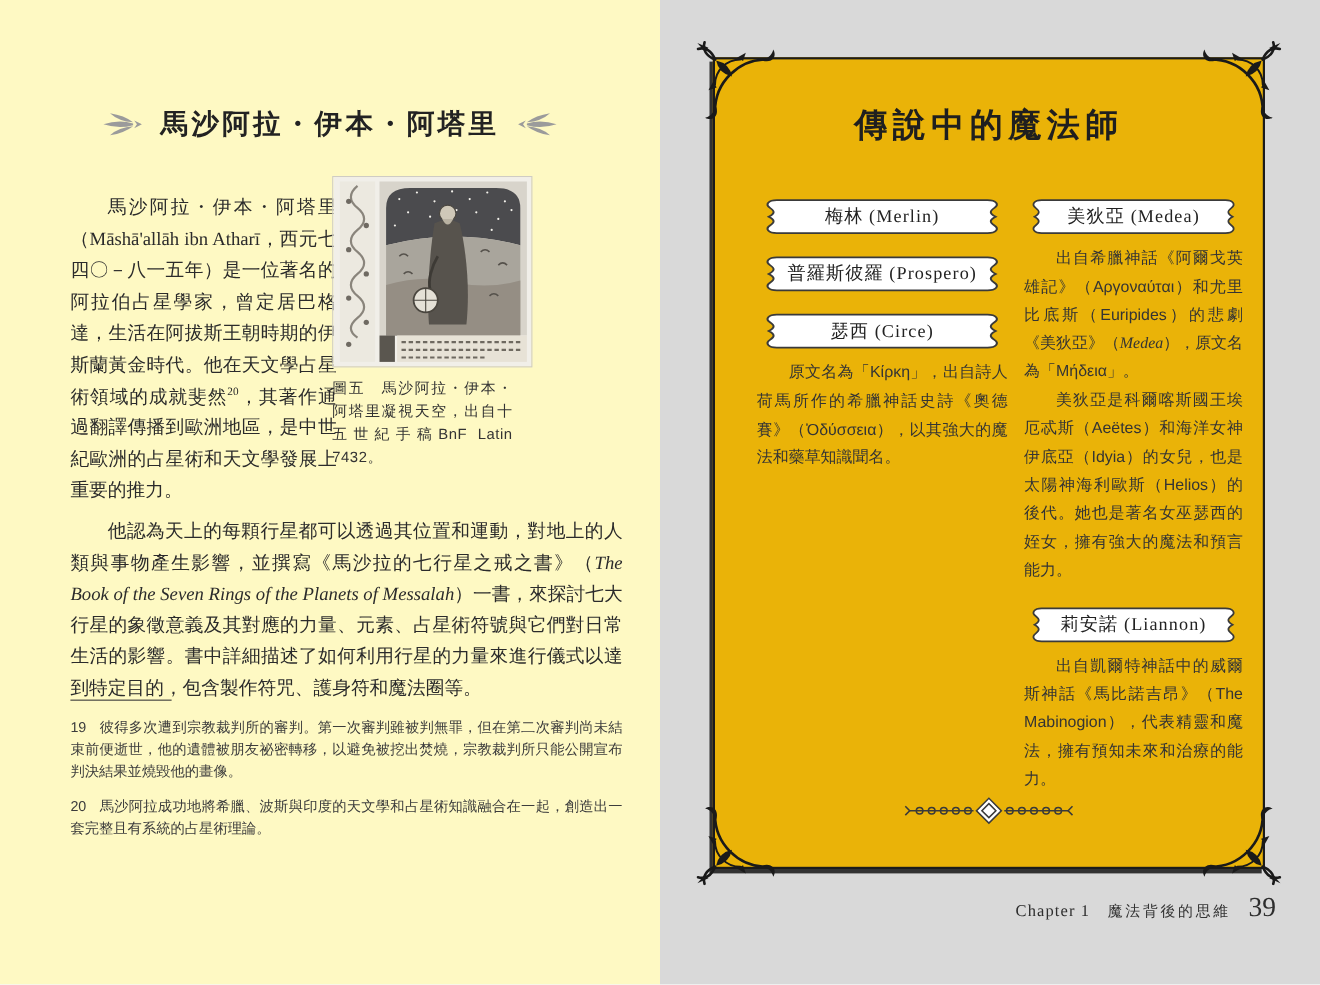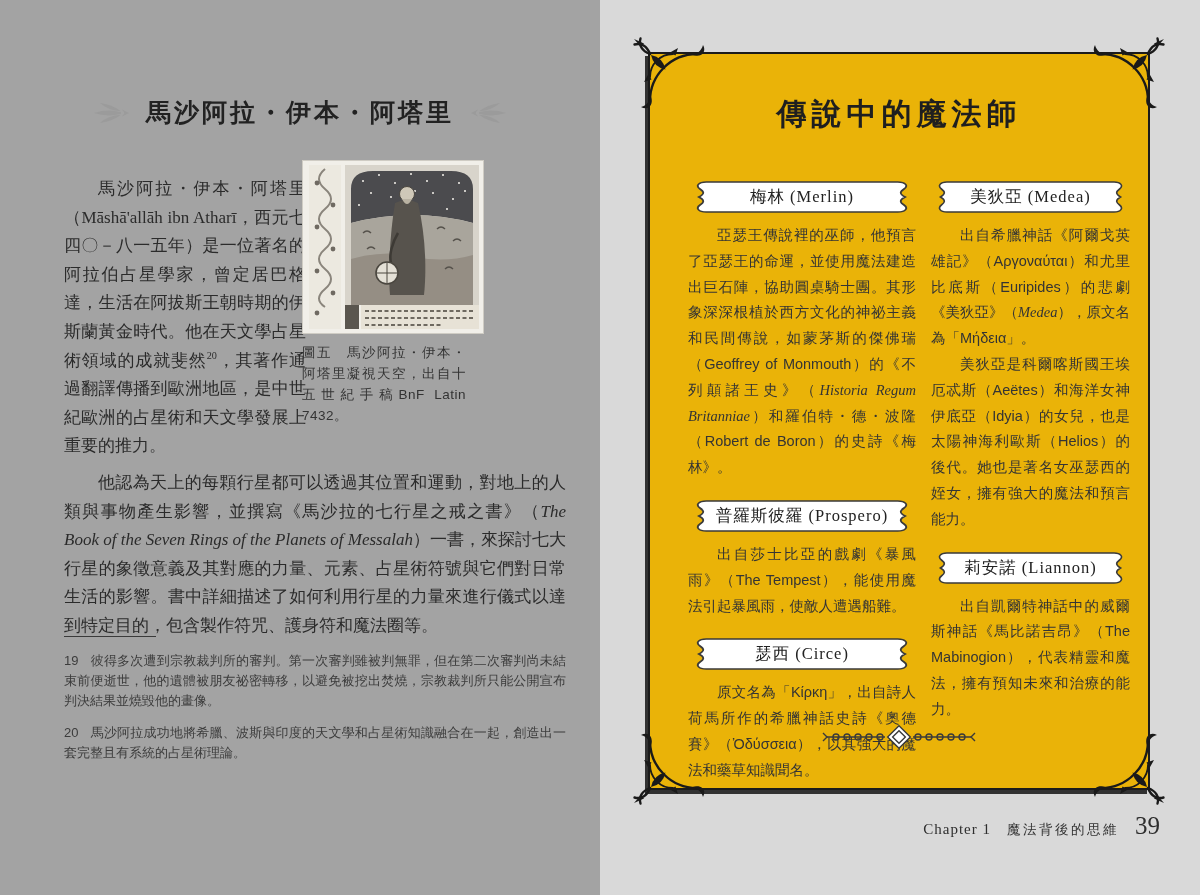--- a/index.html
+++ b/index.html
@@ -1,20 +1,20 @@
 <!DOCTYPE html>
 <html><head>
 <meta charset="utf-8">
 <style>
   html,body{margin:0;padding:0;width:1200px;height:895px;overflow:hidden;background:#fff;
     font-family:"Liberation Sans",sans-serif;color:#2f2f2f;}
   .spread{position:relative;width:1200px;height:895px;}
 
   
-  .left-page{position:absolute;left:0;top:0;width:600px;height:895px;background:#a3a3a3;}
+  .left-page{position:absolute;left:0;top:0;width:600px;height:895px;background:#fef9c3;}
   .lp-title-row{position:absolute;left:0;top:96px;width:600px;display:flex;justify-content:center;align-items:center;gap:16px;}
   .lp-title{font-family:"Liberation Serif",serif;font-weight:bold;font-size:25px;letter-spacing:3px;color:#222;}
   .fleur{width:38px;height:24px;}
   .fleur-right{transform:scaleX(-1);}
 
   .lp-para{font-family:"Liberation Serif",serif;font-size:17px;line-height:28.6px;
     text-align:justify;text-indent:2em;color:#2b2b2b;}
   #para1{position:absolute;left:64px;top:158px;width:242px;}
   #para2{position:absolute;left:64px;top:452px;width:502px;}
   .seg-sup{vertical-align:super;font-size:0.60em;line-height:0;}
@@ -227,29 +227,27 @@
 
       <div class="rp-title">傳說中的魔法師</div>
 
       <div class="col col-left">
         <div class="banner">
           <svg class="banner-bg" viewBox="0 0 200 34" preserveAspectRatio="none">
               <use href="#banner-shape"></use>
             </svg>
           <span class="banner-label">梅林 (Merlin)</span>
         </div>
-        <p class="rp-body"><span>亞瑟王傳說裡的巫師，他預言了亞瑟王的命運，並使用魔法建造出巨石陣，協助圓桌騎士團。其形象深深根植於西方文化的神祕主義和民間傳說，如蒙茅斯的傑佛瑞（Geoffrey of Monmouth）的《不列顛諸王史》（</span><span class="seg-italic">Historia Regum Britanniae</span><span>）和羅伯特・德・波隆（Robert de Boron）的史詩《梅林》。</span></p>
 
         <div class="banner">
           <svg class="banner-bg" viewBox="0 0 200 34" preserveAspectRatio="none">
               <use href="#banner-shape"></use>
             </svg>
           <span class="banner-label">普羅斯彼羅 (Prospero)</span>
         </div>
-        <p class="rp-body"><span>出自莎士比亞的戲劇《暴風雨》（The Tempest），能使用魔法引起暴風雨，使敵人遭遇船難。</span></p>
 
         <div class="banner">
           <svg class="banner-bg" viewBox="0 0 200 34" preserveAspectRatio="none">
               <use href="#banner-shape"></use>
             </svg>
           <span class="banner-label">瑟西 (Circe)</span>
         </div>
         <p class="rp-body"><span>原文名為「Κίρκη」，出自詩人荷馬所作的希臘神話史詩《奧德賽》（Ὀδύσσεια），以其強大的魔法和藥草知識聞名。</span></p>
       </div>
 

